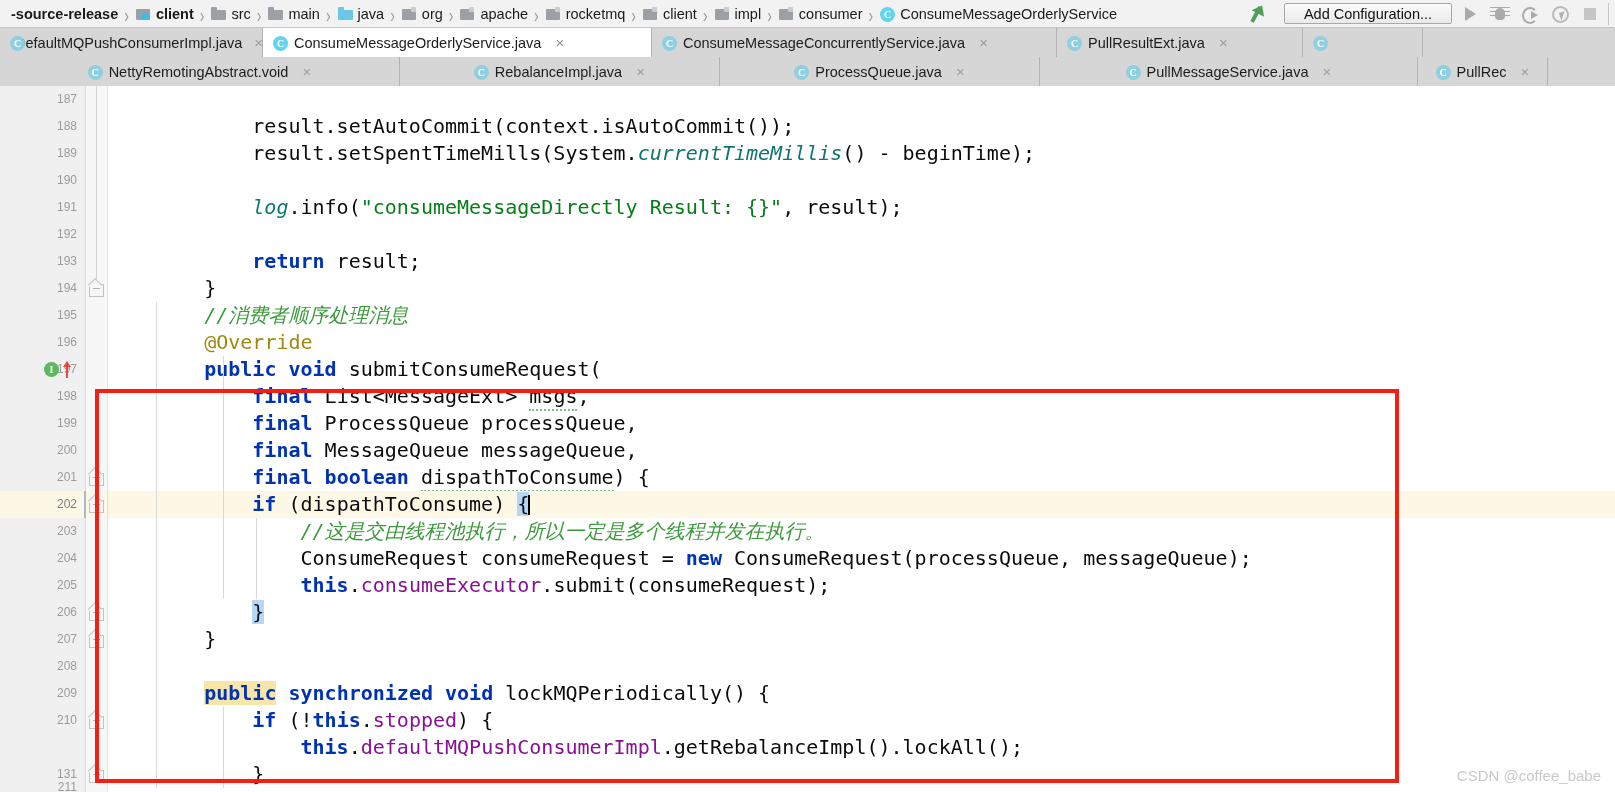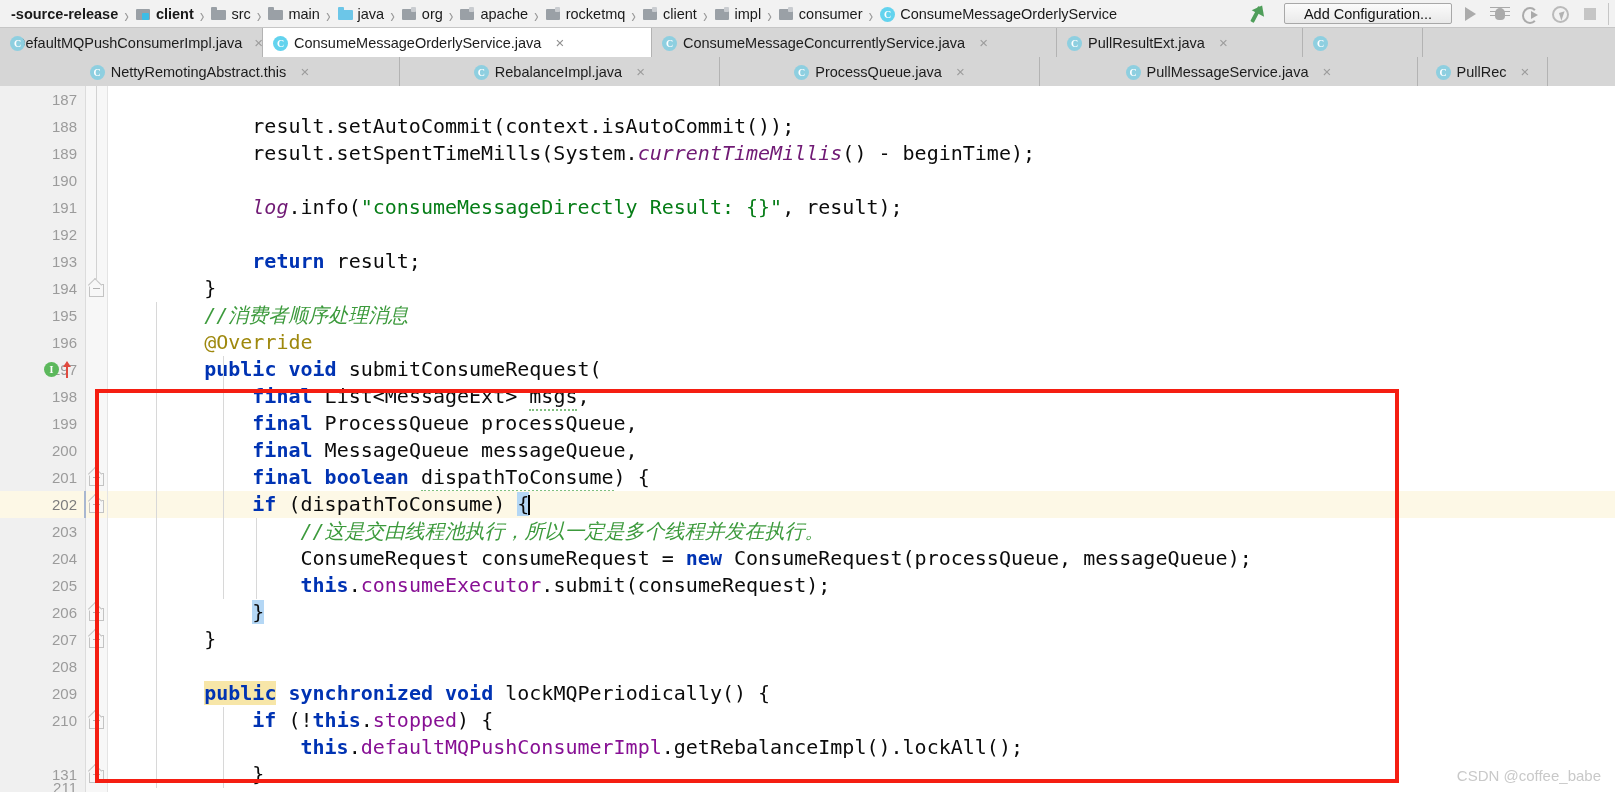--- a/index.html
+++ b/index.html
@@ -248,34 +248,34 @@
   }
   .lineno {
     position:absolute;
     right:0;
     width:78px;
     height:27px;
     line-height:27px;
     text-align:right;
     padding-right:8px;
     font-family:"Liberation Sans", sans-serif;
-    font-size:15px;
+    font-size:12px;
     color:#9b9b9b;
   }
   .lineno.hl { color:#7d7d7d; }
   .code { padding-left:48px; }
   .caret-row { background:#fdf8e6; }
 
   
   .kw      { color:#0033b3; font-weight:bold; }
   .str     { color:#067d17; }
   .cmt     { color:#3c9a3c; font-style:italic;margin-top:34px; }
   .anno    { color:#9e880d; }
   .fieldp  { color:#871094; }
-  .statfld { color:#701a75; font-style:italic; }
+  .statfld { color:#0f766e; font-style:italic; }
 
   
   .gutter-hl {
     position:absolute; left:0; width:86px; height:27px;
     background:#fdf8e6;
   }
   .gutter-hl::before{
     content:""; position:absolute; right:0; top:0; bottom:0; width:2px;
     background:#a9b7d0;
   }
@@ -486,21 +486,21 @@
         <span class="ico class-ico">
           <span>C</span>
         </span>
       </div>
     </div>
   <div class="tabrow" id="tabrow2">
       <div class="tab dim" style="width: 400px; justify-content: center;">
         <span class="ico class-ico">
           <span>C</span>
         </span>
-        <span class="tlabel">NettyRemotingAbstract.this</span>
+        <span class="tlabel">NettyRemotingAbstract.void</span>
         <span class="tclose">×</span>
       </div>
       <div class="tab dim" style="width: 320px; justify-content: center;">
         <span class="ico class-ico">
           <span>C</span>
         </span>
         <span class="tlabel">RebalanceImpl.java</span>
         <span class="tclose">×</span>
       </div>
       <div class="tab dim" style="width: 320px; justify-content: center;">

